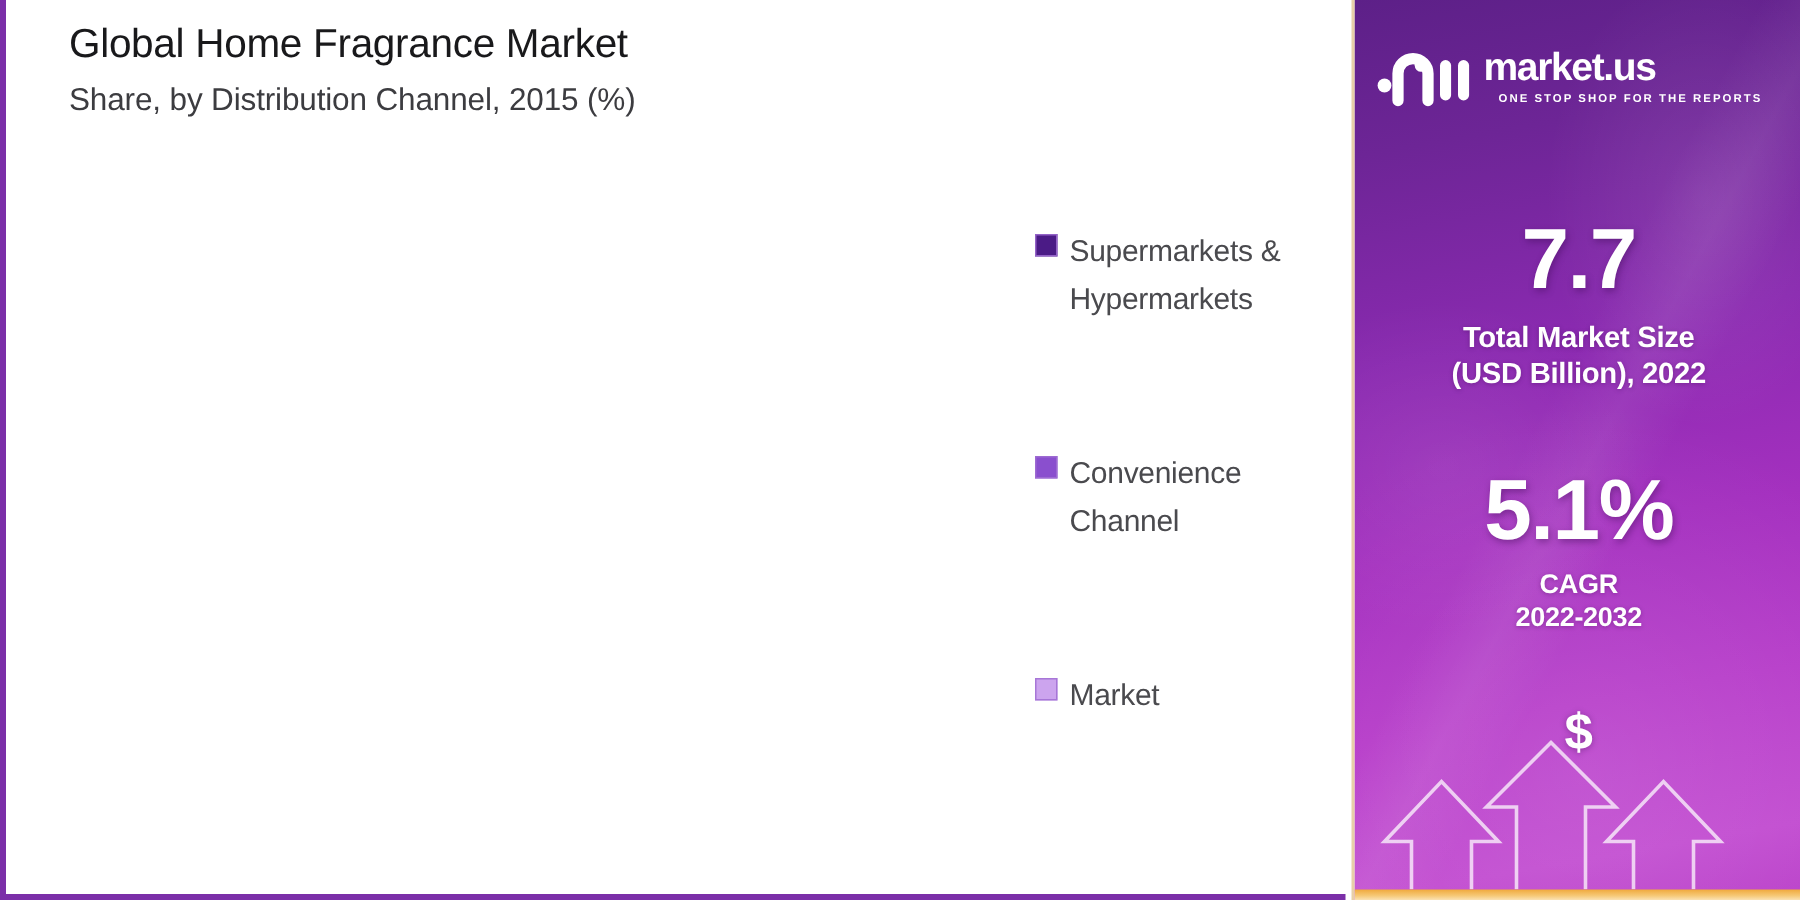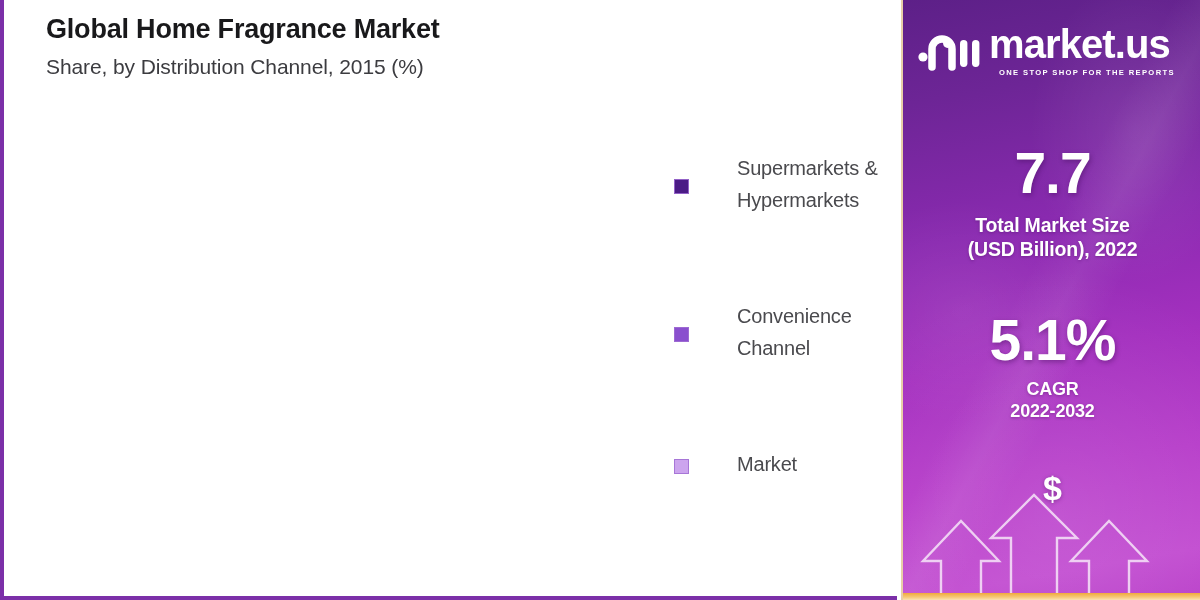--- a/index.html
+++ b/index.html
@@ -32,21 +32,21 @@
   }
 
   #title-block {
     position: absolute;
     left: 42px;
     top: 14px;
     width: 700px;
   }
   #chart-title {
     font-size: 27px;
-    font-weight: bold;
+    font-weight: normal;
     color: #19191b;
     letter-spacing: -0.2px;
     line-height: 1.18;
     margin: 0;
     white-space: nowrap;
   }
   #chart-subtitle {
     font-size: 21px;
     font-weight: normal;
     color: #3c3c40;
@@ -76,26 +76,25 @@
 
   
   #legend {
     position: absolute;
     left: 670px;
     top: 152px;
     width: 215px;
   }
   .legend-item {
     display: flex;
-    align-items: center;
+    align-items: flex-start;
     margin-bottom: 0;
     position: absolute;
-    left: 0;
+    left: 16px;
     width: 215px;
-    gap: 40px;
   }
   #legend-item-0 { top: 0px; }
   #legend-item-1 { top: 148px; }
   #legend-item-2 { top: 296px; }
 
   .legend-swatch {
     width: 15px;
     height: 15px;
     flex: 0 0 15px;
     margin-top: 4px;
@@ -159,21 +158,21 @@
     align-items: center;
   }
   #logo-mark { flex: 0 0 68px; height: 46px; }
   #logo-text-wrap {
     margin-left: 4px;
     display: flex;
     flex-direction: column;
     justify-content: center;
   }
   #logo-wordmark {
-    font-size: 40px;
+    font-size: 26px;
     font-weight: bold;
     color: #ffffff;
     line-height: 1;
     letter-spacing: -0.9px;
   }
   #logo-tagline {
     font-size: 7.6px;
     font-weight: bold;
     color: #ffffff;
     letter-spacing: 1.35px;

